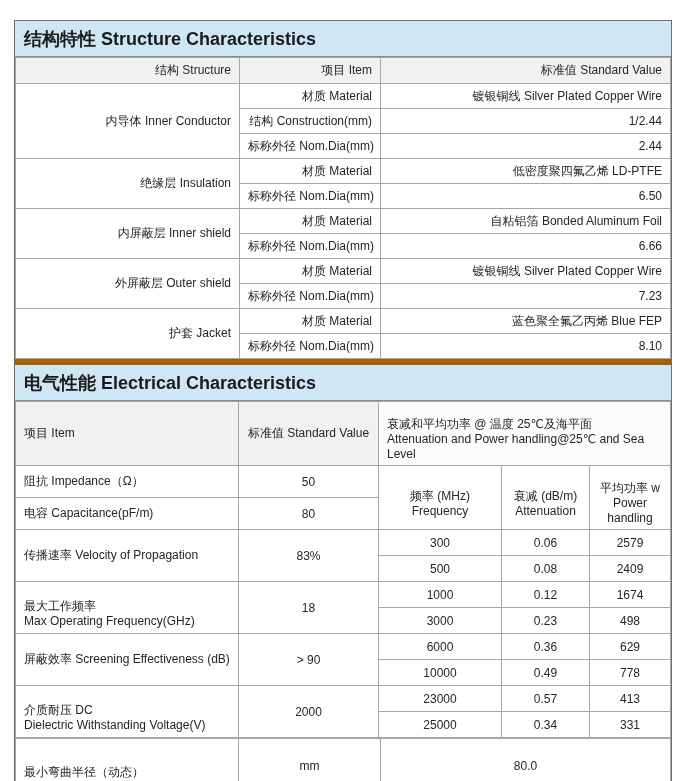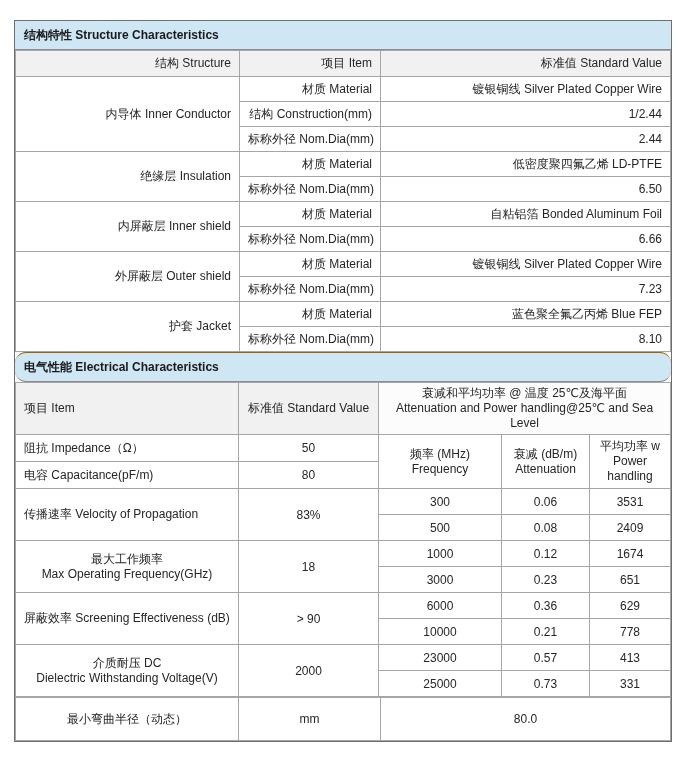--- a/index.html
+++ b/index.html
@@ -4,38 +4,38 @@
 <style>
   html,body{margin:0;padding:0;}
   body{
     width:685px;height:781px;background:#ffffff;
     font-family:"Liberation Sans","DejaVu Sans",sans-serif;
     color:#262626;-webkit-font-smoothing:antialiased;
   }
   .sheet{position:absolute;left:14px;top:20px;width:658px;}
   .wrap{border:1px solid #6e6e6e;background:#ffffff;}
   .sec-title{
-    background:#cfe6f5;font-weight:bold;font-size:12px;color:#1a1a1a;
+    background:#cfe6f5;font-weight:bold;font-size:18px;color:#1a1a1a;
     padding:6px 9px 5px 9px;border-bottom:1px solid #8c8c8c;
   }
-  .sec-title.mid{border-top:1px solid #a16207;border-radius:11px;}
+  .sec-title.mid{border-top:6px solid #a16207;}
   table{border-collapse:collapse;width:100%;table-layout:fixed;}
   td{
     border:1px solid #a6a6a6;font-size:12px;padding:1px 8px;
     vertical-align:middle;overflow:hidden;white-space:nowrap;
   }
   td.wrapok{white-space:normal;}
   .hdr{background:#f1f1f1;}
   .center{text-align:center;}
   .t-struct td{height:22px;text-align:right;}
   .t-struct tr.hrow td{height:23px;}
   .t-elec td{height:23px;}
   .t-elec tr.hrow td{height:34px;}
   .t-elec tr.prow td{height:24px;}
-  .two-line{line-height:1.25;padding-top:3px;padding-bottom:3px;text-align:center;}
+  .two-line{line-height:1.25;padding-top:15px;padding-bottom:3px;}
   .two-line div{line-height:15px;}
   .att-hdr{background:#fcfcfc;}
   .sub{background:#ffffff;line-height:15px;}
   .t-mech td{height:24px;}
   .t-mech tr.tall td{height:36px;}
 </style>
 </head>
 <body>
 
 <div class="sheet">
@@ -143,67 +143,67 @@
     </tr>
     <tr class="prow">
       <td>电容 Capacitance(pF/m)</td>
       <td class="center">80</td>
     </tr>
     <tr>
       <td rowspan="2">传播速率 Velocity of Propagation</td>
       <td rowspan="2" class="center">83%</td>
       <td class="center">300</td>
       <td class="center">0.06</td>
-      <td class="center">3531</td>
+      <td class="center">2579</td>
     </tr>
     <tr>
       <td class="center">500</td>
       <td class="center">0.08</td>
       <td class="center">2409</td>
     </tr>
     <tr>
       <td rowspan="2" class="two-line wrapok">
         <div>最大工作频率</div>
         <div>Max Operating Frequency(GHz)</div>
       </td>
       <td rowspan="2" class="center">18</td>
       <td class="center">1000</td>
       <td class="center">0.12</td>
       <td class="center">1674</td>
     </tr>
     <tr>
       <td class="center">3000</td>
       <td class="center">0.23</td>
-      <td class="center">651</td>
+      <td class="center">498</td>
     </tr>
     <tr>
       <td rowspan="2">屏蔽效率 Screening Effectiveness (dB)</td>
       <td rowspan="2" class="center">&gt; 90</td>
       <td class="center">6000</td>
       <td class="center">0.36</td>
       <td class="center">629</td>
     </tr>
     <tr>
       <td class="center">10000</td>
-      <td class="center">0.21</td>
+      <td class="center">0.49</td>
       <td class="center">778</td>
     </tr>
     <tr>
       <td rowspan="2" class="two-line wrapok">
         <div>介质耐压 DC</div>
         <div>Dielectric Withstanding Voltage(V)</div>
       </td>
       <td rowspan="2" class="center">2000</td>
       <td class="center">23000</td>
       <td class="center">0.57</td>
       <td class="center">413</td>
     </tr>
     <tr>
       <td class="center">25000</td>
-      <td class="center">0.73</td>
+      <td class="center">0.34</td>
       <td class="center">331</td>
     </tr>
   </tbody>
       </table>
 
   <table class="t-mech">
     <colgroup>
           <col style="width:223px">
           <col style="width:142px">
           <col>

